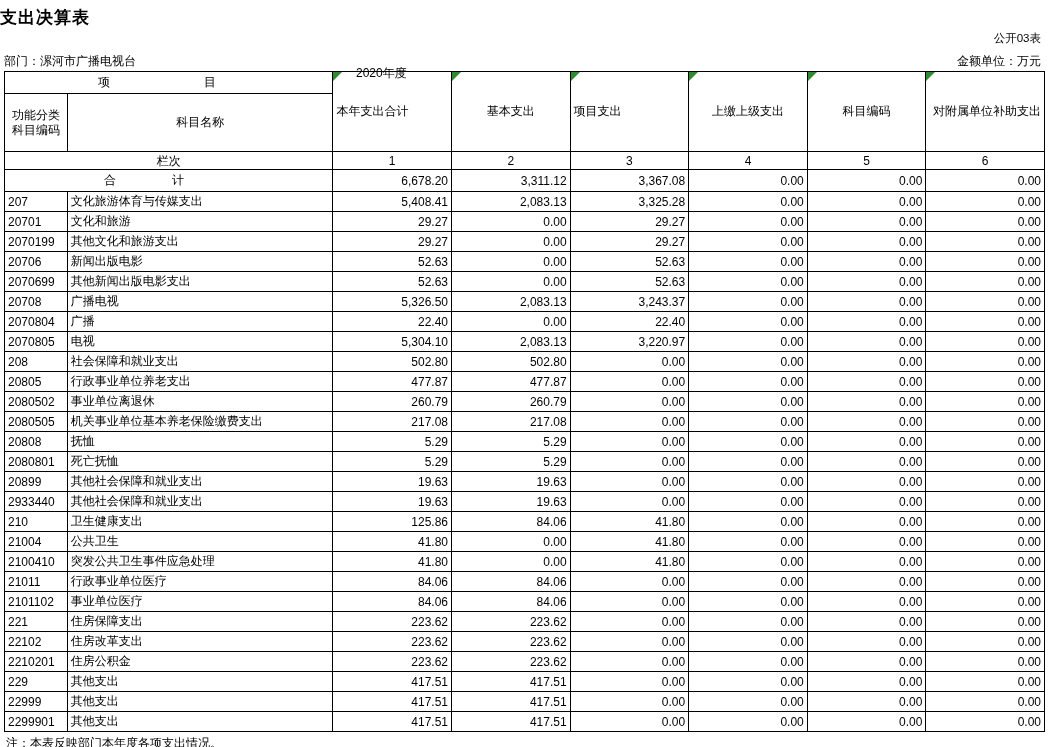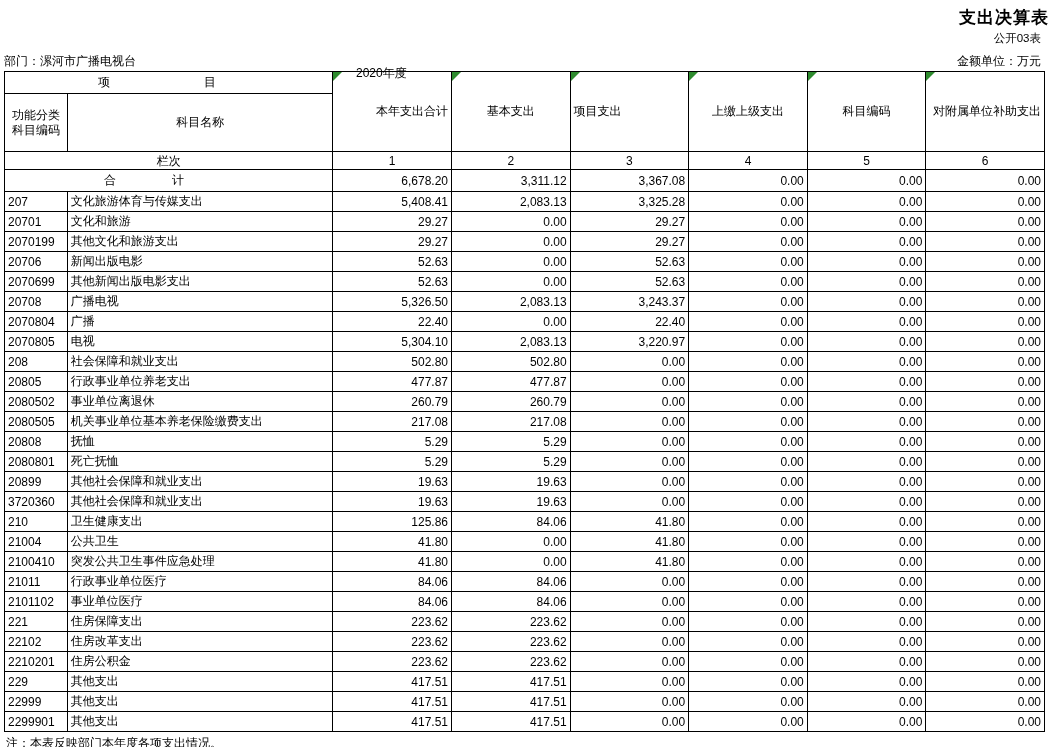--- a/index.html
+++ b/index.html
@@ -9,21 +9,21 @@
     font-family: "Liberation Sans", "DejaVu Sans", sans-serif;
   }
   #page {
     position: relative;
     width: 1049px;
     height: 747px;
     background: #fff;
     overflow: hidden;
   }
   .title {
-    text-align: right;
+    text-align: left;
     font-size: 17px;
     font-weight: bold;
     color: #000;
     padding-top: 6px;
     letter-spacing: 1px;
   }
   .topline {
     position: relative;
     height: 20px;
     margin-top: 2px;
@@ -172,21 +172,21 @@
     <tbody id="table-body">
 
       <tr class="hdr-top">
         <td colspan="2">
           <div class="cell-xiang">
             <span class="xiang-l">项</span>
             <span class="xiang-r">目</span>
           </div>
         </td>
         <td rowspan="2" class="tri">
-          <div style="text-align:right">本年支出合计</div>
+          <div style="text-align:left">本年支出合计</div>
         </td>
         <td rowspan="2" class="tri">
           <div style="text-align:center">基本支出</div>
         </td>
         <td rowspan="2" class="tri">
           <div style="text-align:left">项目支出</div>
         </td>
         <td rowspan="2" class="tri">
           <div style="text-align:center">上缴上级支出</div>
         </td>
@@ -379,21 +379,21 @@
           <td class="code bold">20899</td>
           <td class="ind1 bold">其他社会保障和就业支出</td>
           <td class="num bold">19.63</td>
           <td class="num bold">19.63</td>
           <td class="num bold">0.00</td>
           <td class="num bold">0.00</td>
           <td class="num bold">0.00</td>
           <td class="num bold">0.00</td>
         </tr>
         <tr class="row-h">
-          <td class="code gray">3720360</td>
+          <td class="code gray">2933440</td>
           <td class="ind2 gray">其他社会保障和就业支出</td>
           <td class="num gray">19.63</td>
           <td class="num gray">19.63</td>
           <td class="num gray">0.00</td>
           <td class="num gray">0.00</td>
           <td class="num gray">0.00</td>
           <td class="num gray">0.00</td>
         </tr>
         <tr class="row-h">
           <td class="code bold">210</td>

